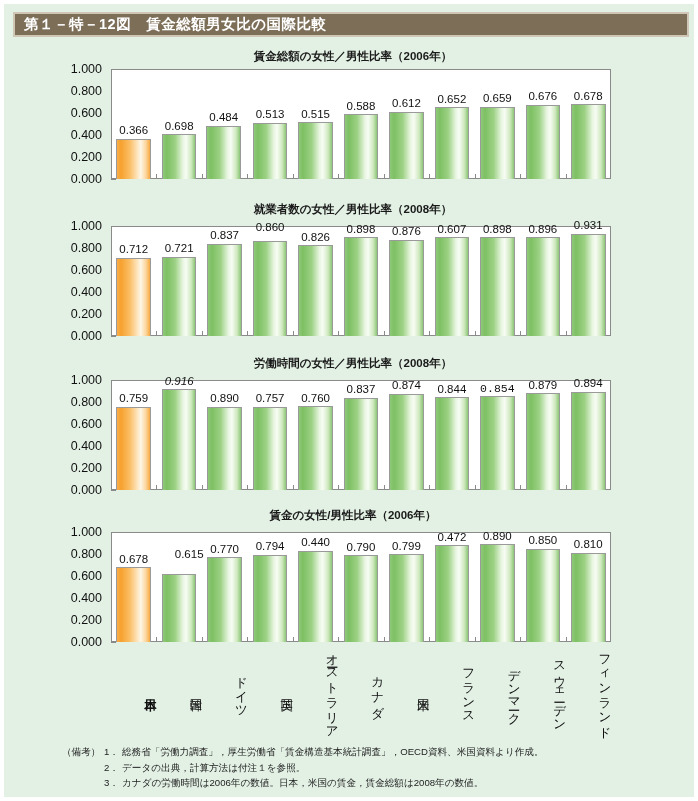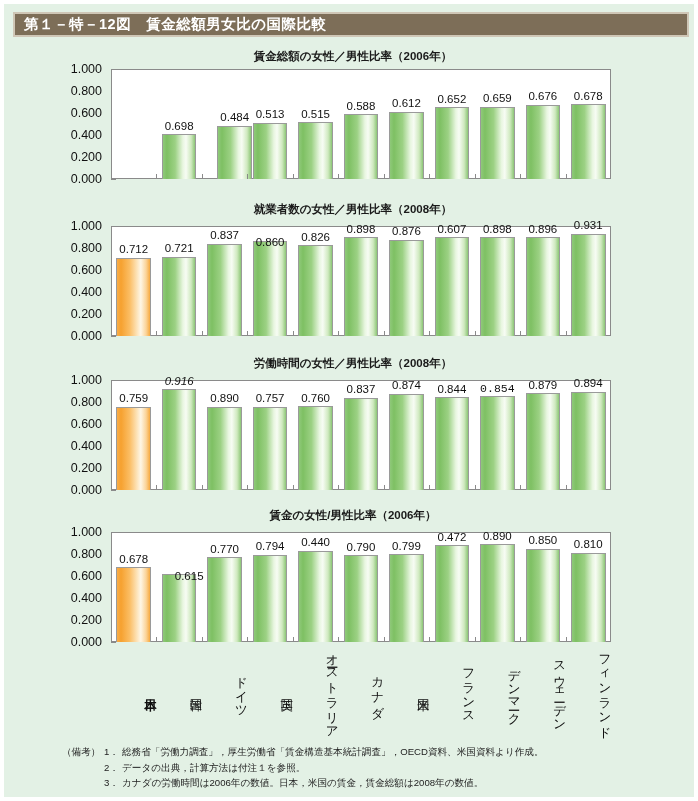--- a/index.html
+++ b/index.html
@@ -231,26 +231,30 @@
           <div class="ytick-label" style="top: 0px;">1.000</div>
           <div class="ytick-label" style="top: 22px;">0.800</div>
           <div class="ytick-label" style="top: 44px;">0.600</div>
           <div class="ytick-label" style="top: 66px;">0.400</div>
           <div class="ytick-label" style="top: 88px;">0.200</div>
           <div class="ytick-label" style="top: 110px;">0.000</div>
         </div>
         <div class="plot-wrap" style="top: 18px; height: 110px;">
           <div class="plot-area" style="height: 110px;"></div>
           <div class="bars" style="height: 110px;">
+            <div class="bar-slot" style="left: 0px; width: 45.4545px;">
+              <div class="bar orange" style="height: 40.26px;"></div>
+              <div class="bar-value" style="bottom: 42.26px;">0.366</div>
+            </div>
             <div class="bar-slot" style="left: 45.4545px; width: 45.4545px;">
               <div class="bar green" style="height: 44.88px;"></div>
               <div class="bar-value" style="bottom: 46.88px;">0.698</div>
             </div>
             <div class="xtick-mark" style="left: 45.4545px;"></div>
-            <div class="bar-slot" style="left: 101px; width: 45.4545px; margin-top: 25px;">
+            <div class="bar-slot" style="left: 90px; width: 45.4545px; margin-top: 25px;">
               <div class="bar green" style="height: 53.24px;"></div>
               <div class="bar-value" style="bottom: 55.24px;">0.484</div>
             </div>
             <div class="xtick-mark" style="left: 90.9091px;"></div>
             <div class="bar-slot" style="left: 136.364px; width: 45.4545px;">
               <div class="bar green" style="height: 56.43px;"></div>
               <div class="bar-value" style="bottom: 58.43px;">0.513</div>
             </div>
             <div class="xtick-mark" style="left: 136.364px;"></div>
             <div class="bar-slot" style="left: 181.818px; width: 45.4545px;">
@@ -318,21 +322,21 @@
               <div class="bar-value" style="bottom: 81.31px;">0.721</div>
             </div>
             <div class="xtick-mark" style="left: 45.4545px;"></div>
             <div class="bar-slot" style="left: 90.9091px; width: 45.4545px;">
               <div class="bar green" style="height: 92.07px;"></div>
               <div class="bar-value" style="bottom: 94.07px;">0.837</div>
             </div>
             <div class="xtick-mark" style="left: 90.9091px;"></div>
             <div class="bar-slot" style="left: 136.364px; width: 45.4545px;">
               <div class="bar green" style="height: 94.6px;"></div>
-              <div class="bar-value" style="bottom: 88px; margin-top: 44px;">0.860</div>
+              <div class="bar-value" style="bottom: 103px; margin-top: 44px;">0.860</div>
             </div>
             <div class="xtick-mark" style="left: 136.364px;"></div>
             <div class="bar-slot" style="left: 181.818px; width: 45.4545px;">
               <div class="bar green" style="height: 90.86px;"></div>
               <div class="bar-value" style="bottom: 92.86px;">0.826</div>
             </div>
             <div class="xtick-mark" style="left: 181.818px;"></div>
             <div class="bar-slot" style="left: 227.273px; width: 45.4545px;">
               <div class="bar green" style="height: 98.78px;"></div>
               <div class="bar-value" style="bottom: 100.78px;">0.898</div>
@@ -458,21 +462,21 @@
         </div>
         <div class="plot-wrap" style="top: 22px; height: 110px;">
           <div class="plot-area" style="height: 110px;"></div>
           <div class="bars" style="height: 110px;">
             <div class="bar-slot" style="left: 0px; width: 45.4545px;">
               <div class="bar orange" style="height: 74.58px;"></div>
               <div class="bar-value" style="bottom: 76.58px;">0.678</div>
             </div>
             <div class="bar-slot" style="left: 45.4545px; width: 45.4545px;">
               <div class="bar green" style="height: 67.65px;"></div>
-              <div class="bar-value" style="bottom: 60px; padding-left: 20px;">0.615</div>
+              <div class="bar-value" style="bottom: 82px; padding-left: 20px;">0.615</div>
             </div>
             <div class="xtick-mark" style="left: 45.4545px;"></div>
             <div class="bar-slot" style="left: 90.9091px; width: 45.4545px;">
               <div class="bar green" style="height: 84.7px;"></div>
               <div class="bar-value" style="bottom: 86.7px;">0.770</div>
             </div>
             <div class="xtick-mark" style="left: 90.9091px;"></div>
             <div class="bar-slot" style="left: 136.364px; width: 45.4545px;">
               <div class="bar green" style="height: 87.34px;"></div>
               <div class="bar-value" style="bottom: 89.34px;">0.794</div>

